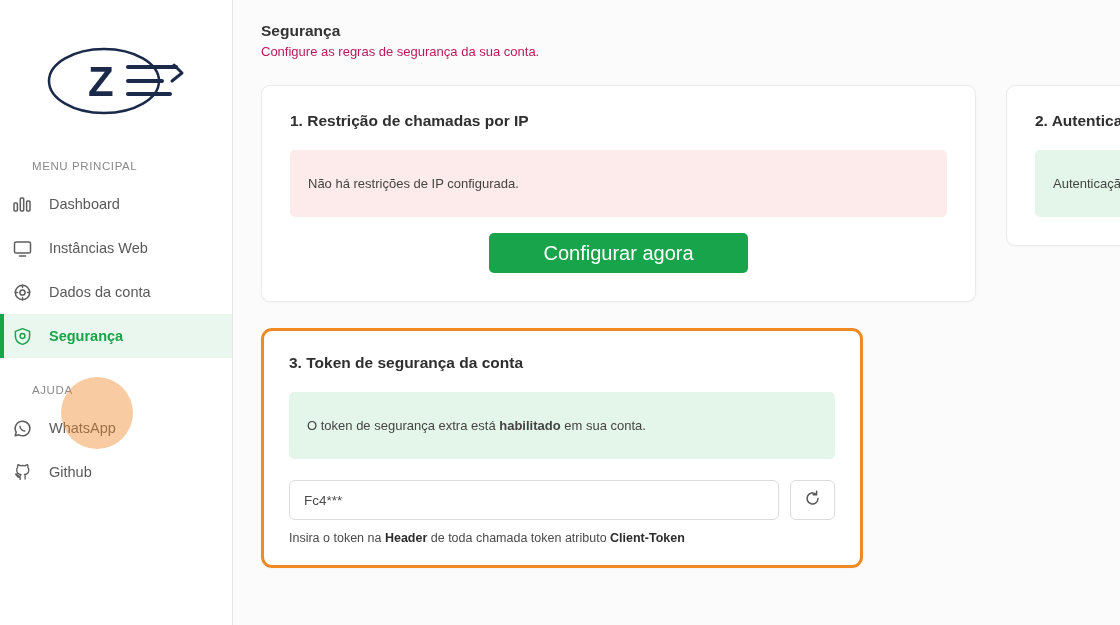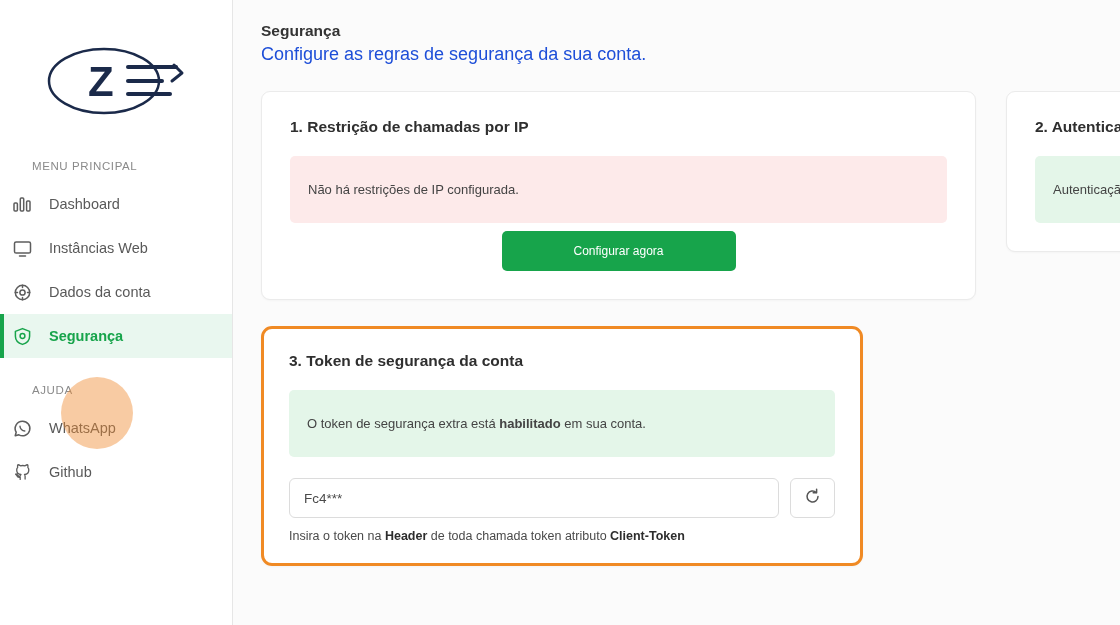--- a/index.html
+++ b/index.html
@@ -96,22 +96,22 @@
     position: relative;
   }
 
   .page-title {
     font-size: 15.5px;
     font-weight: bold;
     color: #333;
     margin-bottom: 4px;
   }
   .page-subtitle {
-    font-size: 18px;
-    color: #1d4ed8;
+    font-size: 13px;
+    color: #be185d;
     margin-bottom: 26px;
   }
 
   .cards-row {
     display: flex;
     gap: 30px;
     align-items: flex-start;
   }
 
   .card {
@@ -139,27 +139,27 @@
     border-radius: 5px;
     font-size: 13px;
     padding: 26px 18px;
     color: #444;
   }
   .alert.danger { background: #fdeaea; }
   .alert.success { background: #e4f6e9; }
 
   .btn-primary {
     display: block;
-    margin: 8px auto 0 auto;
+    margin: 16px auto 0 auto;
     background: #17a44b;
     color: #fff;
     border: none;
     border-radius: 5px;
-    font-size: 12px;
-    width: 234px;
+    font-size: 20px;
+    width: 259px;
     height: 40px;
     cursor: pointer;
     font-family: "Liberation Sans", sans-serif;
   }
 
   
   .card-token {
     margin-top: 26px;
     border: 3px solid #f08a24;
     border-radius: 11px;

